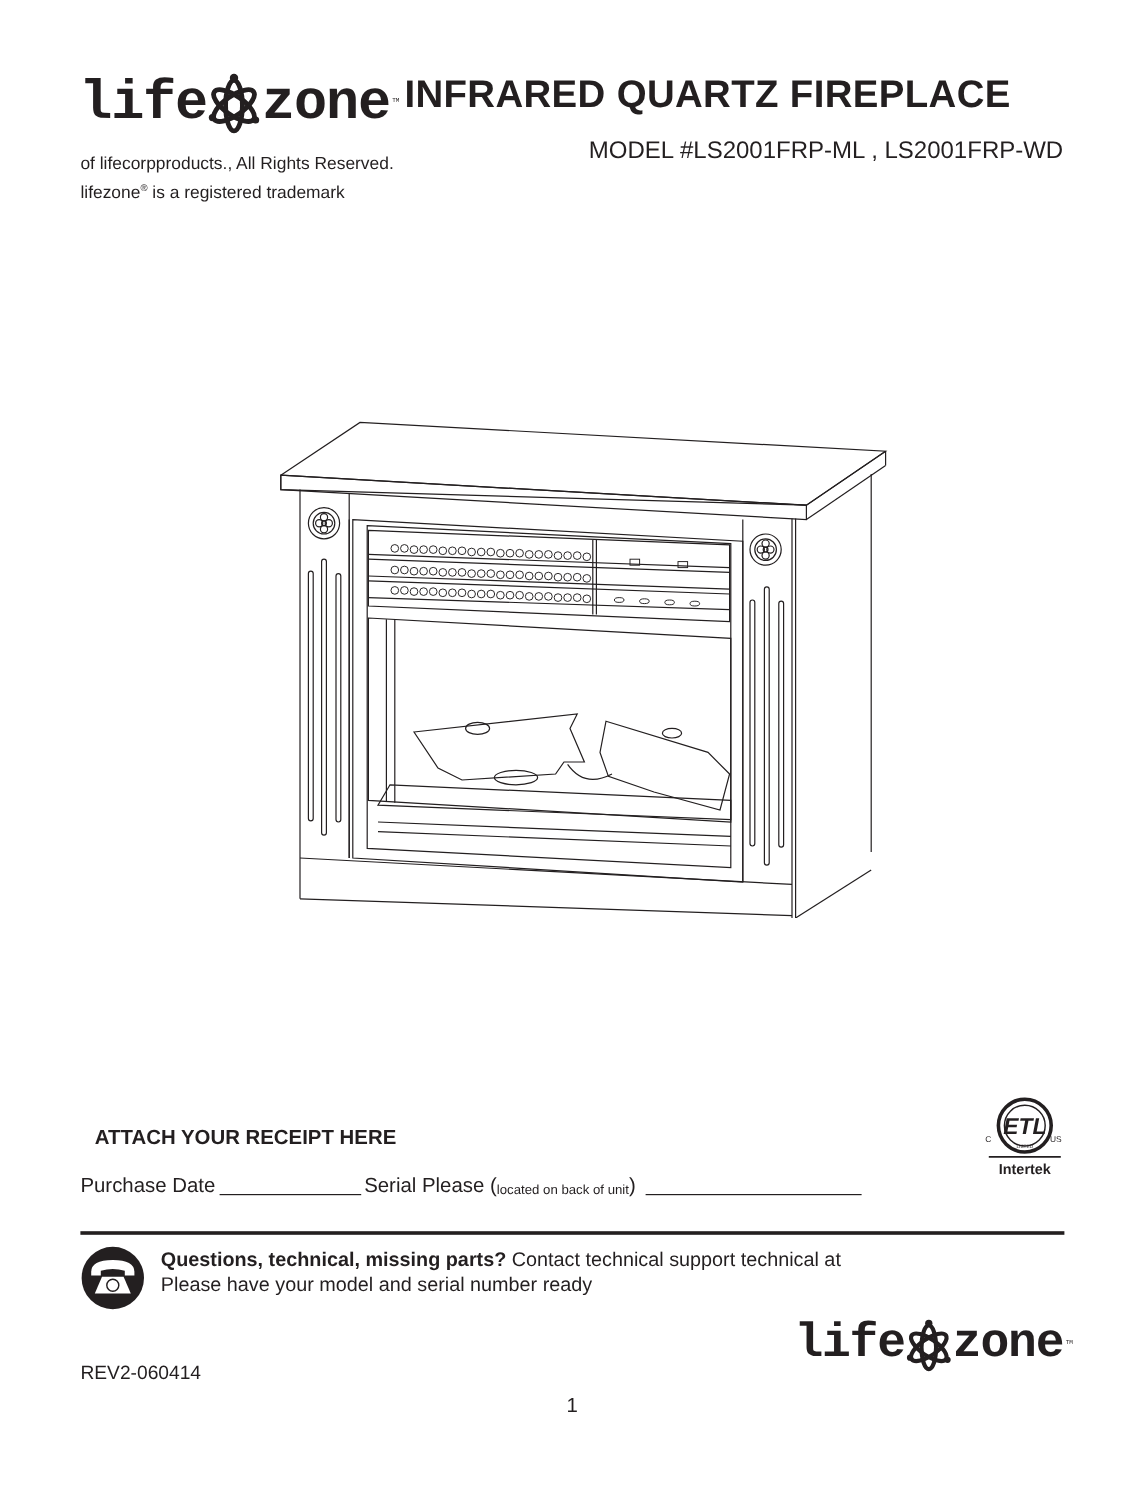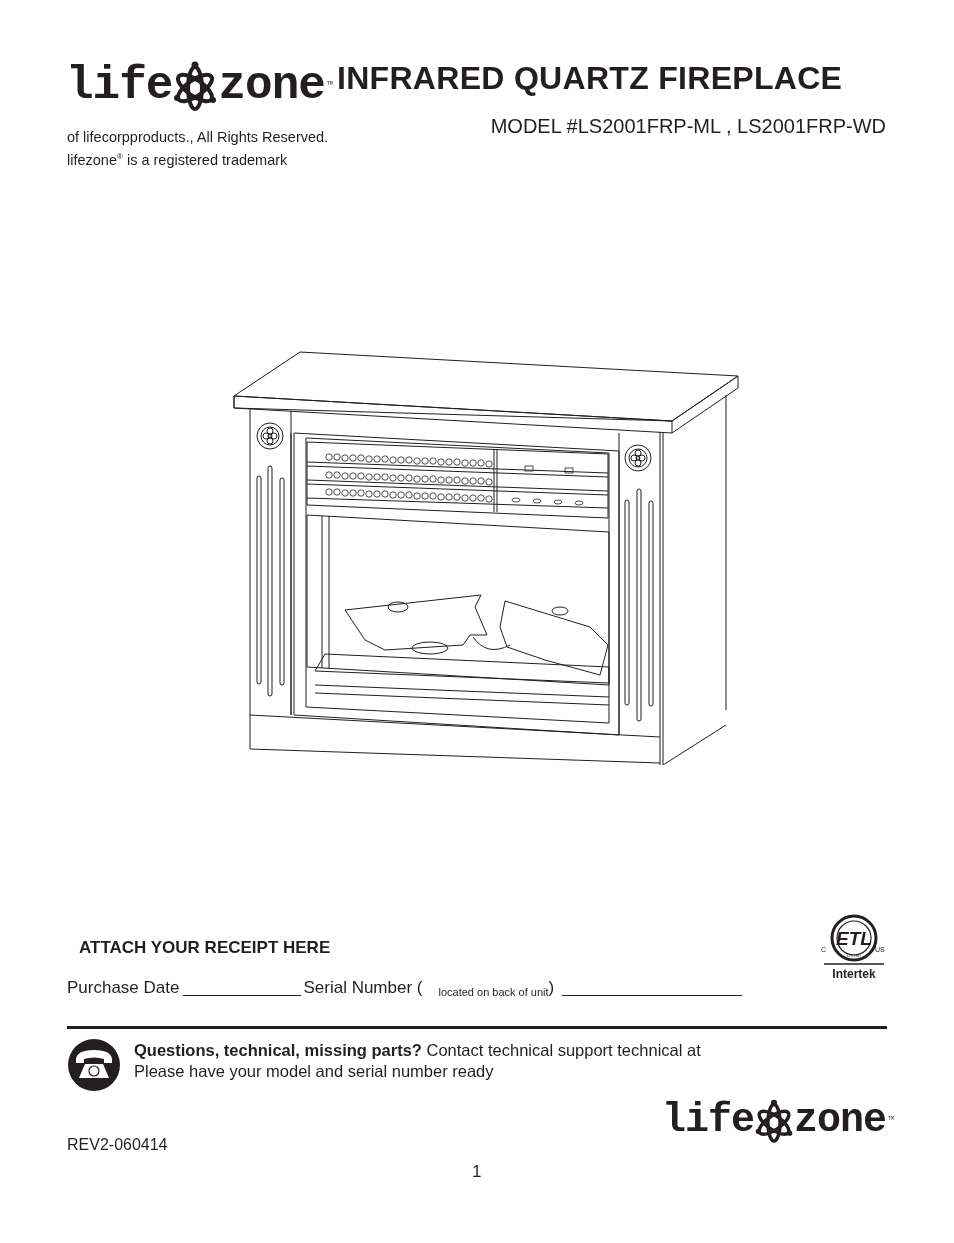--- a/index.html
+++ b/index.html
@@ -20,21 +20,21 @@
   .trademark sup { font-size: 8px; }
 
   .title { left: 337px; top: 60px; font-size: 32px; font-weight: bold; letter-spacing: 0.3px; white-space: nowrap; }
   .model { right: 68px; top: 115px; font-size: 20px; white-space: nowrap; }
 
   .illus { left: 225px; top: 345px; }
 
   .receipt-h { left: 67px; top: 938px; font-size: 17px; font-weight: bold; white-space: nowrap; margin-left: 12px; }
   .receipt-row { left: 67px; top: 978px; font-size: 17px; white-space: nowrap; display: flex; align-items: flex-end; justify-content: center; }
   .blank { display: inline-block; border-bottom: 1.5px solid #231f20; height: 16px; margin: 0 2px 2px 4px; }
-  .small { font-size: 11px; margin-left: 16px; }
+  .small { font-size: 11px; }
 
   .etl { left: 818px; top: 912px; }
 
   .rule { left: 67px; top: 1026px; width: 820px; height: 3px; background: #231f20; }
 
   .phone { left: 67px; top: 1038px; }
   .support { left: 134px; top: 1040px; font-size: 16.5px; line-height: 21px; white-space: nowrap; }
   .support b { font-weight: bold; }
 
   .rev { left: 67px; top: 1136px; font-size: 16px; }
@@ -172,21 +172,21 @@
     <ellipse cx="312" cy="156" rx="4" ry="2"></ellipse>
     <ellipse cx="333" cy="157" rx="4" ry="2"></ellipse>
     <ellipse cx="354" cy="158" rx="4" ry="2"></ellipse>
   </g>
 </svg>
 
 <div class="abs receipt-h">ATTACH YOUR RECEIPT HERE</div>
 <div class="abs receipt-row">
   <span>Purchase Date</span>
   <span class="blank" style="width:118px"></span>
-  <span>Serial Number (</span>
+  <span>Serial Please (</span>
     <span class="small">located on back of unit</span>
     <span>)</span>
   <span class="blank" style="width:180px; margin-left:8px"></span>
 </div>
 
 <svg class="abs etl" width="72" height="72" viewBox="0 0 72 72">
   <circle cx="36" cy="26" r="22" fill="none" stroke="#231f20" stroke-width="3"></circle>
   <circle cx="36" cy="26" r="17" fill="none" stroke="#231f20" stroke-width="1.2"></circle>
   <text x="36" y="33" text-anchor="middle" font-family="Liberation Sans, sans-serif" font-weight="bold" font-style="italic" font-size="19" fill="#231f20">ETL</text>
   <text x="36" y="45" text-anchor="middle" font-family="Liberation Sans, sans-serif" font-size="4" fill="#231f20">LISTED</text>

